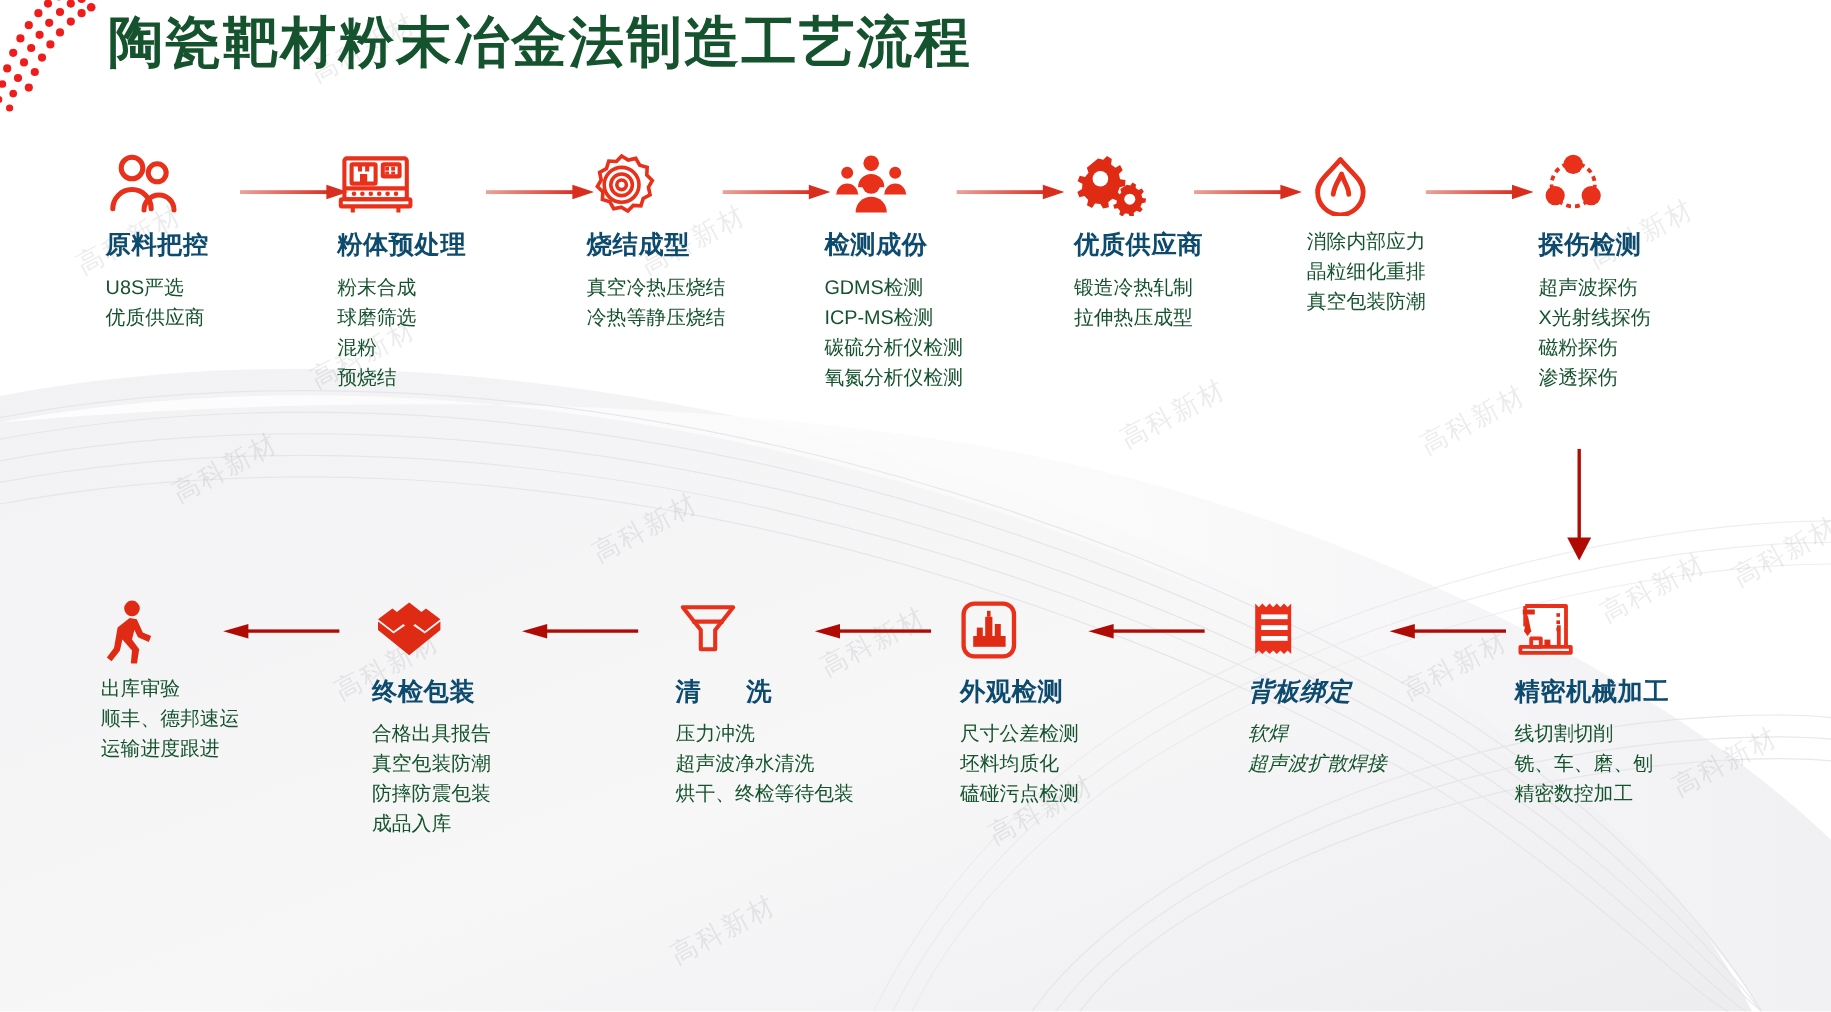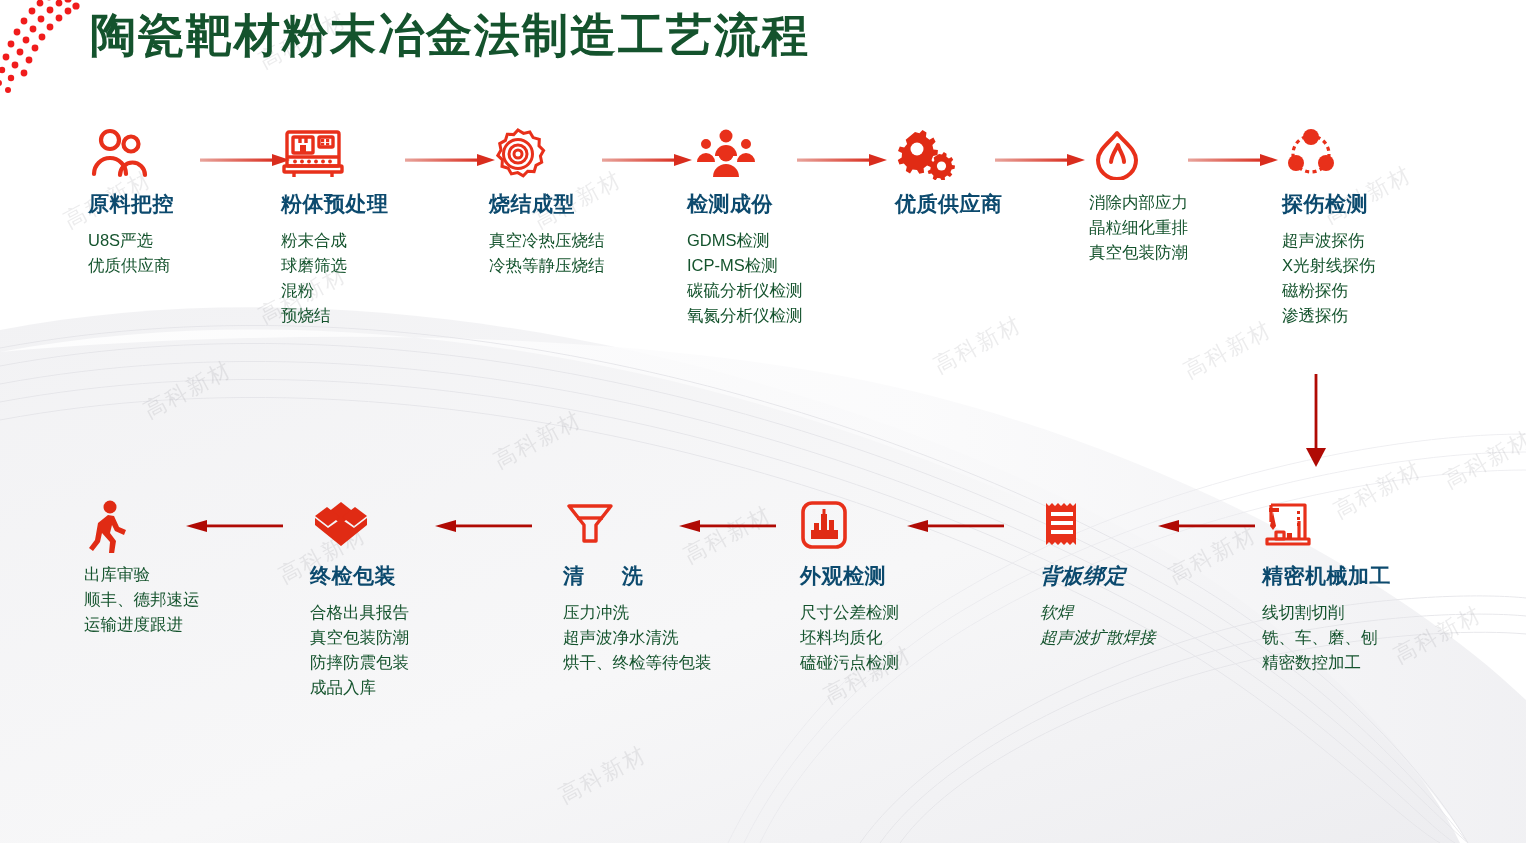--- a/index.html
+++ b/index.html
@@ -300,20 +300,24 @@
         <path d="M20 4 l4.4 1.2 3.1-3.3 4 2.6 -0.6 4.5 3.6 2.8 3.9-2.3 2.2 4.3 -3.2 3.2 1 4.4 4.5 0.7 -0.4 4.8 -4.4 1.2 -1.6 4.2 3 3.4 -3.2 3.6 -4.2-1.7 -3.5 2.7 0.5 4.5 -4.8 1 -2.3-3.9 -4.5-0.3 -2.5 3.8 -4.2-2.3 1-4.4 -3-3.3 -4.4 1 -1.6-4.5 3.9-2.3 0.3-4.5 -4-2.1 1.8-4.5 4.4 0.9 2.9-3.4 -1.4-4.3z"></path>
       </g>
       <circle cx="22" cy="21" r="6.5" fill="#ffffff"></circle>
       <g fill="#e02b14">
         <path d="M44 26 l3 0.5 1.8-2.4 2.8 1.6 -0.2 3 2.5 1.7 2.6-1.4 1.7 2.8 -2 2.2 0.8 2.9 3 0.6 -0.4 3.2 -3 0.7 -1.2 2.8 1.9 2.4 -2.3 2.3 -2.8-1.3 -2.4 1.7 0.2 3 -3.2 0.6 -1.5-2.7 -3-0.3 -1.8 2.5 -2.8-1.7 0.8-2.9 -2-2.3 -2.9 0.5 -0.9-3.1 2.7-1.4 0.3-3 -2.6-1.5 1.3-2.9 3 0.7 2-2.3 -0.8-2.9z"></path>
       </g>
       <circle cx="46.5" cy="38" r="4.6" fill="#ffffff"></circle>
     </svg>
   </div>
   <div class="step-title">优质供应商</div>
+  <div class="step-desc">
+    <div>锻造冷热轧制</div>
+      <div>拉伸热压成型</div>
+  </div>
 </div>
 
 <div class="step" style="left:1089px;top:126px;">
   <div class="step-icon">
     <svg width="56" height="52" viewBox="0 0 56 52">
       <g fill="none" stroke="#e8301a" stroke-width="4" stroke-linecap="round" stroke-linejoin="round">
         <path d="M28 5 C19 16 9 22 9 32 a19 19 0 0 0 38 0 C47 22 37 16 28 5 z"></path>
         <path d="M22 34 C23 26 27 22 29 17 C31 24 35 28 35 34"></path>
       </g>
     </svg>

